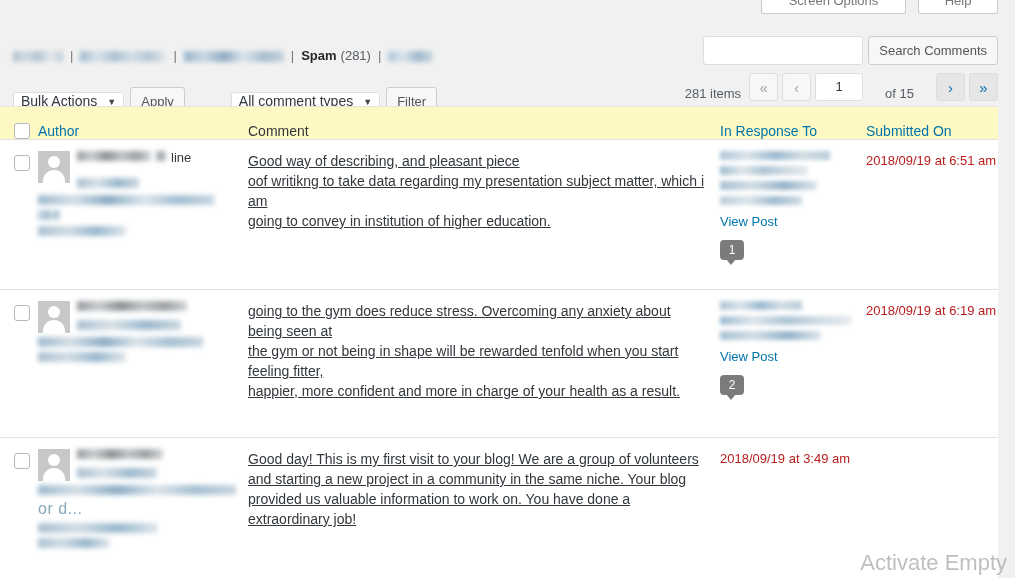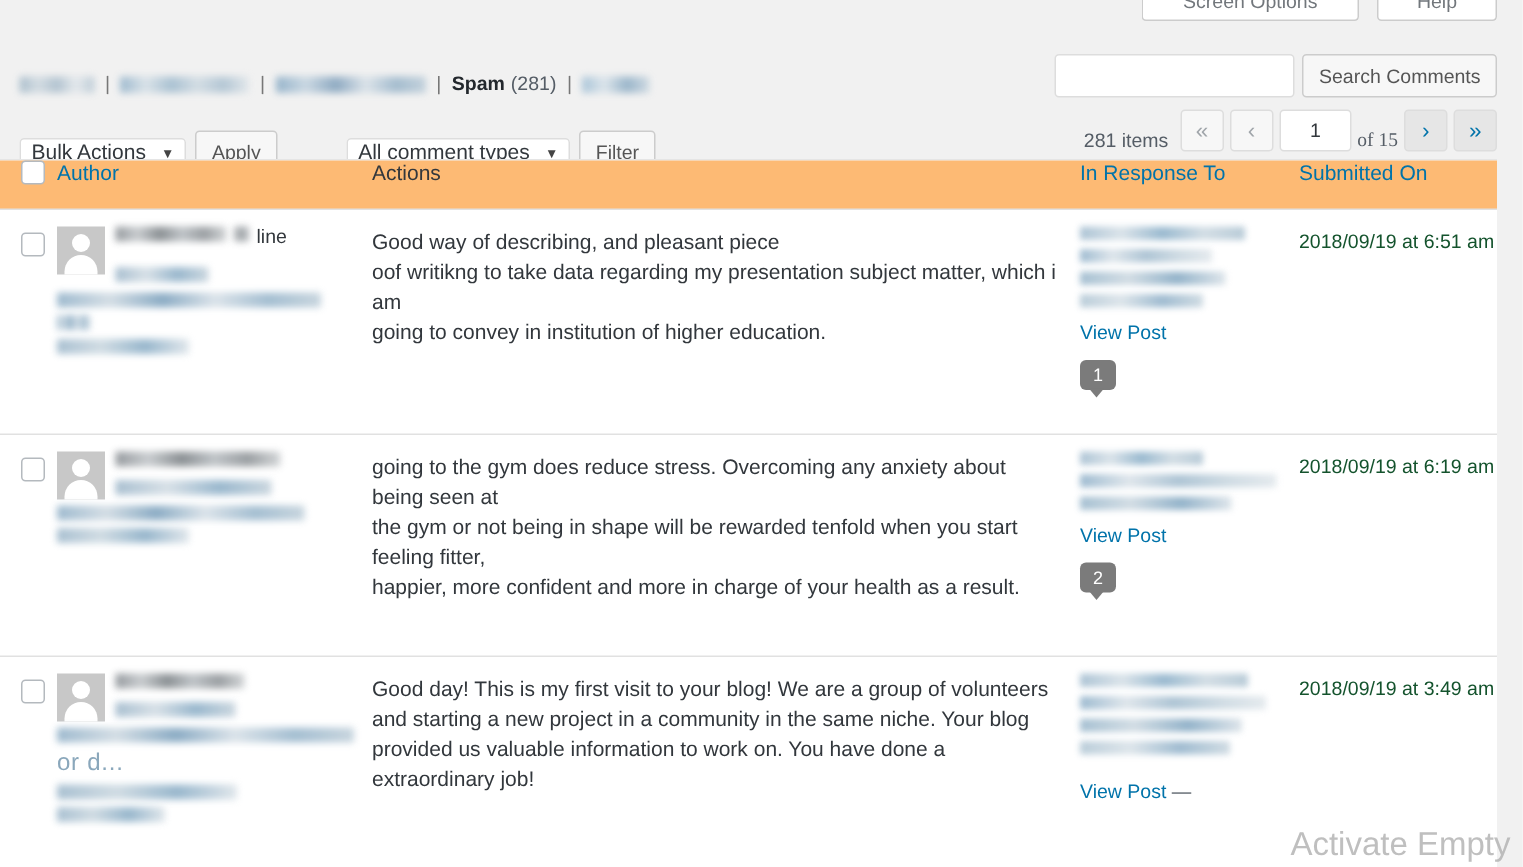--- a/index.html
+++ b/index.html
@@ -86,30 +86,30 @@
     display: inline-flex; align-items: center; justify-content: center;
     width: 29px; height: 28px; border: 1px solid #ddd; border-radius: 3px;
     background: #f7f7f7; color: #a0a5aa; font-size: 15px; line-height: 1; cursor: default;
   }
   .pg-btn.active { background: #e6e6e6; color: #0073aa; cursor: pointer; }
   .pg-current {
     width: 48px; height: 28px; border: 1px solid #ddd; border-radius: 3px;
     background: #fff; text-align: center; font-size: 13px; color: #32373c;
     line-height: 26px;
   }
-  .pg-total { margin: 0 0; color: #555d66; font-size: 13px; font-family: Liberation Serif, serif; }
+  .pg-total { margin: 0 18px; color: #555d66; font-size: 13px; }
 
   
   .wp-table {
     position: absolute; left: 0; top: 106px; width: 998px;
     background: #fff; border-top: 1px solid #e5e5e5;
   }
   .thead {
-    display: flex; align-items: flex-start; height: 33px;
-    border-bottom: 1px solid #e1e1e1; background: #fdba74;
+    display: flex; align-items: flex-end; height: 33px;
+    border-bottom: 1px solid #e1e1e1; background: #fef9c3;
   }
   .th { font-size: 14px; color: #0073aa; font-weight: 400; }
   .th.dark { color: #32373c; }
   .col-cb { width: 38px; padding-left: 14px; flex: none; }
   .col-author { width: 210px; flex: none; }
   .col-comment { width: 472px; flex: none; }
   .col-response { width: 146px; flex: none; }
   .col-date { width: 132px; flex: none; }
 
   .cb {
@@ -145,21 +145,21 @@
   .bl-url  { background: linear-gradient(90deg,#93b2c9,#cfdae2,#7fa3be,#d7e0e7,#9ab7cc,#c2d1db); }
   .bl-ip   { background: linear-gradient(90deg,#9fb9cc,#cbd8e0,#8dafc7,#dde4e9); }
   .author-sub { margin-top: 2px; }
   .name-suffix {
     display: inline-block; font-size: 13px; color: #32373c;
     vertical-align: top; line-height: 13px;
   }
   .url-tail { font-size: 16px; color: #8aa7bb; letter-spacing: .5px; }
 
   
-  .comment-cell { font-size: 14px; line-height: 20px; color: #32373c; padding-right: 14px; }
+  .comment-cell { font-size: 14px; line-height: 20px; color: #32373c; padding-right: 14px; text-decoration: underline; }
 
   
   .response-cell { font-size: 13px; line-height: 17px; }
   .rl { height: 9px; border-radius: 1px; filter: blur(2.3px); opacity: .9; margin-bottom: 6px; }
   .rl-a { background: linear-gradient(90deg,#a3bdd0,#d6e0e7,#8fb2ca,#cedae2,#b0c5d3); }
   .rl-b { background: linear-gradient(90deg,#93b3cb,#dbe3e9,#a5bed0,#c9d7e0,#e2e8ec); }
   .rl-c { background: linear-gradient(90deg,#9cb9cd,#cdd9e1,#88abc4,#dae2e8); }
   .rl-d { background: linear-gradient(90deg,#b2c7d5,#d9e2e8,#95b4cb,#cbd8e0); }
   .view-post { color: #0073aa; font-size: 13px; display: inline-block; margin-top: 2px; }
   .bubble-wrap { margin-top: 10px; position: relative; height: 26px; }
@@ -171,21 +171,21 @@
   }
   .bubble::after {
     content: ""; position: absolute; left: 6px; bottom: -5px;
     width: 0; height: 0;
     border-left: 5px solid transparent; border-right: 5px solid transparent;
     border-top: 6px solid #7b7b7b;
   }
   .dash { color: #555d66; font-size: 13px; display: inline-block; margin-top: 10px; }
 
   
-  .date-cell { font-size: 13px; line-height: 20px; color: #14532d; }
+  .date-cell { font-size: 13px; line-height: 20px; color: #b91c1c; }
 
   
   .watermark {
     position: absolute; right: 8px; bottom: 2px;
     font-size: 22px; color: #b4b4b4; opacity: .85;
     white-space: nowrap; pointer-events: none;
   }
 </style>
 </head>
 <body>
@@ -239,21 +239,21 @@
     <span class="pg-btn active">»</span>
   </div>
 
   <div class="wp-table">
 
     <div class="thead">
       <div class="col-cb">
         <span class="cb"></span>
       </div>
       <div class="col-author th">Author</div>
-      <div class="col-comment th dark">Actions</div>
+      <div class="col-comment th dark">Comment</div>
       <div class="col-response th">In Response To</div>
       <div class="col-date th">Submitted On</div>
     </div>
 
     <div class="row" style="height:150px">
       <div class="col-cb">
         <span class="cb"></span>
       </div>
       <div class="col-author author-cell">
         <div class="author-top">
@@ -343,28 +343,20 @@
           </div>
         </div>
         <div class="author-sub">
           <div class="bl bl-url" style="width:198px"></div>
           <div class="url-tail">or d...</div>
           <div class="bl bl-ip" style="width:120px;margin-top:6px"></div>
           <div class="bl bl-ip" style="width:72px"></div>
         </div>
       </div>
       <div class="col-comment comment-cell">Good day! This is my first visit to your blog! We are a group of volunteers and starting a new project in a community in the same niche. Your blog provided us valuable information to work on. You have done a extraordinary job!</div>
-      <div class="col-response response-cell">
-        <div class="rl rl-a" style="width:112px"></div>
-        <div class="rl rl-b" style="width:124px"></div>
-        <div class="rl rl-c" style="width:108px"></div>
-        <div class="rl rl-d" style="width:100px"></div>
-        <div class="view-post">View Post</div>
-        <div class="dash">—</div>
-      </div>
       <div class="col-date date-cell">2018/09/19 at 3:49 am</div>
     </div>
 
   </div>
 
   <div class="watermark">Activate Empty</div>
 
 </div>
 
 </body></html>

